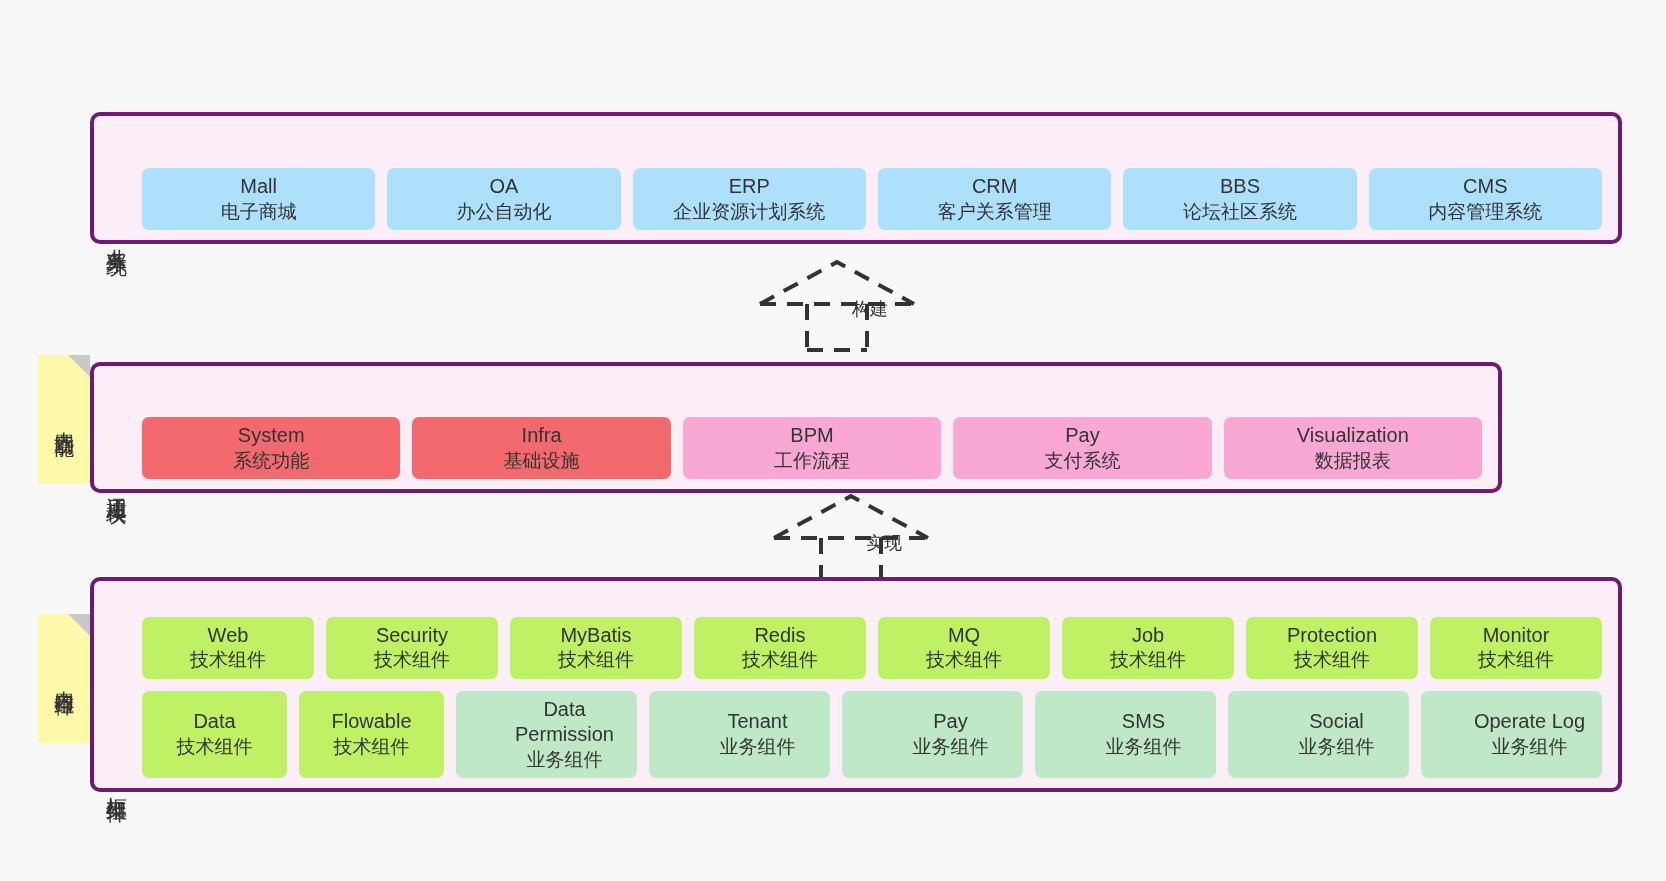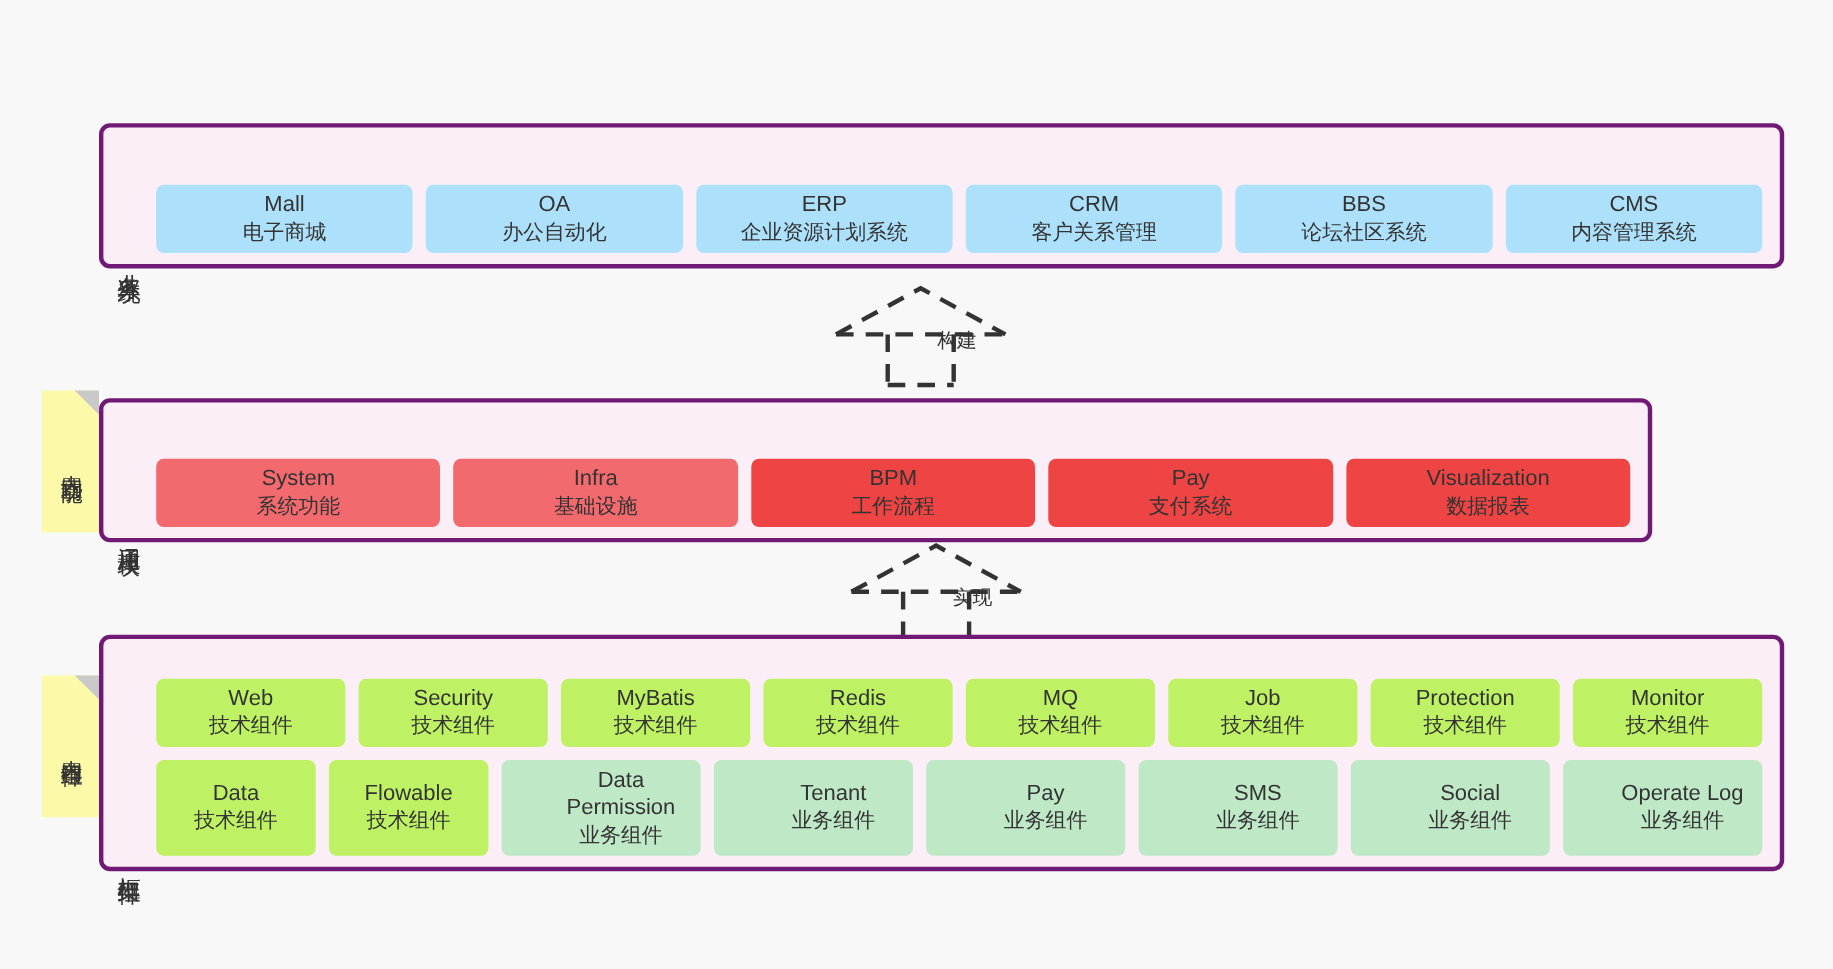--- a/index.html
+++ b/index.html
@@ -73,21 +73,21 @@
     box-sizing: border-box;
     user-select: none;
   }
   .cell .sub {
     font-size: 19px;
   }
 
   
   .c-blue       { background: #ade1fb; }
   .c-red        { background: #f2696e; }
-  .c-pink       { background: #ef4444; }
+  .c-pink       { background: #f9a8d4; }
   .c-green      { background: #bef264; }
   .c-greenlight { background: #bfe8c7; padding-left: 40px; }
 
   
   .note {
     position: absolute;
     background: #fcfaa8;
     box-sizing: border-box;
     display: flex;
     align-items: center;

